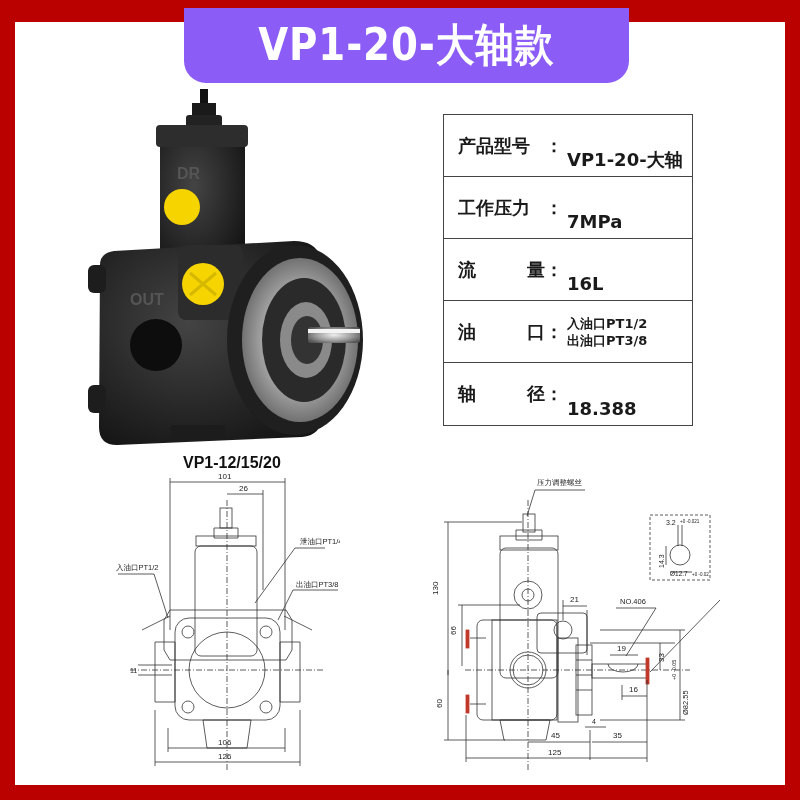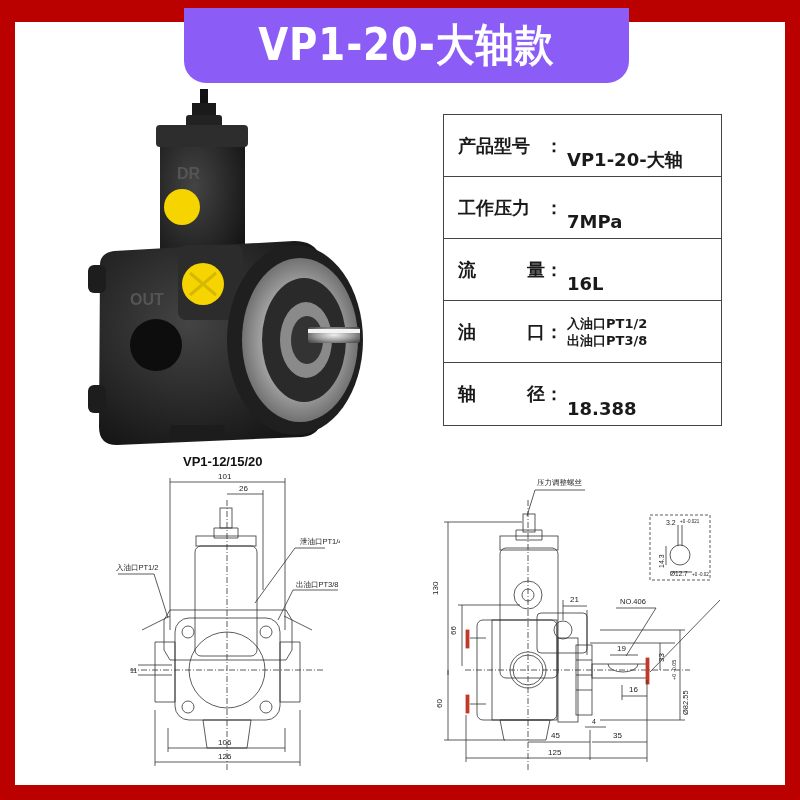--- a/index.html
+++ b/index.html
@@ -5,29 +5,29 @@
   html, body { margin:0; padding:0; }
   body { width:800px; height:800px; position:relative; overflow:hidden; background:#bb0000; font-family:"DejaVu Sans", "Liberation Sans", sans-serif; }
   .panel { position:absolute; left:15px; top:22px; width:770px; height:763px; background:#ffffff; }
   .title-tab { position:absolute; left:184px; top:0; width:445px; height:75px; background:#8b5cf6; border-radius:0 0 22px 22px; display:flex; align-items:center; justify-content:center;margin-top:8px; }
   .title-tab span { color:#fff; font-weight:bold; font-size:44px; letter-spacing:1px; font-family:"DejaVu Sans", sans-serif; transform:scaleX(0.88); display:inline-block; }
 
   
   .photo { position:absolute; left:60px; top:75px; width:320px; height:375px; }
 
   
-  .spec { position:absolute; left:443px; top:114px; width:279px; border:1.5px solid #444; box-sizing:border-box; }
+  .spec { position:absolute; left:443px; top:114px; width:250px; border:1.5px solid #444; box-sizing:border-box; }
   .spec .row { height:62px; border-bottom:1.5px solid #444; display:flex; align-items:center; padding-left:14px; box-sizing:border-box; font-size:18px; font-weight:bold; color:#1a1a1a; }
   .spec .row:last-child { border-bottom:none; }
   .spec .lbl { display:inline-block; width:87px; letter-spacing:0; }
   .spec .lbl.spread { display:inline-flex; justify-content:space-between; width:87px; }
   .spec .val { margin-left:4px;margin-top:28px; }
   .spec .multi { display:flex; flex-direction:column; font-size:13px; line-height:17px; margin-left:4px; }
 
-  .drawing-title { position:absolute; left:183px; top:454px; font-size:13px; font-weight:bold; color:#111; font-family:"Liberation Sans", sans-serif; }
+  .drawing-title { position:absolute; left:183px; top:454px; font-size:16px; font-weight:bold; color:#111; font-family:"Liberation Sans", sans-serif; }
   .drw { position:absolute; }
   .drw text { font-family:"Liberation Sans", sans-serif; fill:#222; }
 </style>
 </head>
 <body>
 
 <div class="panel"></div>
 
 <div class="title-tab">
   <span>VP1-20-大轴款</span>

